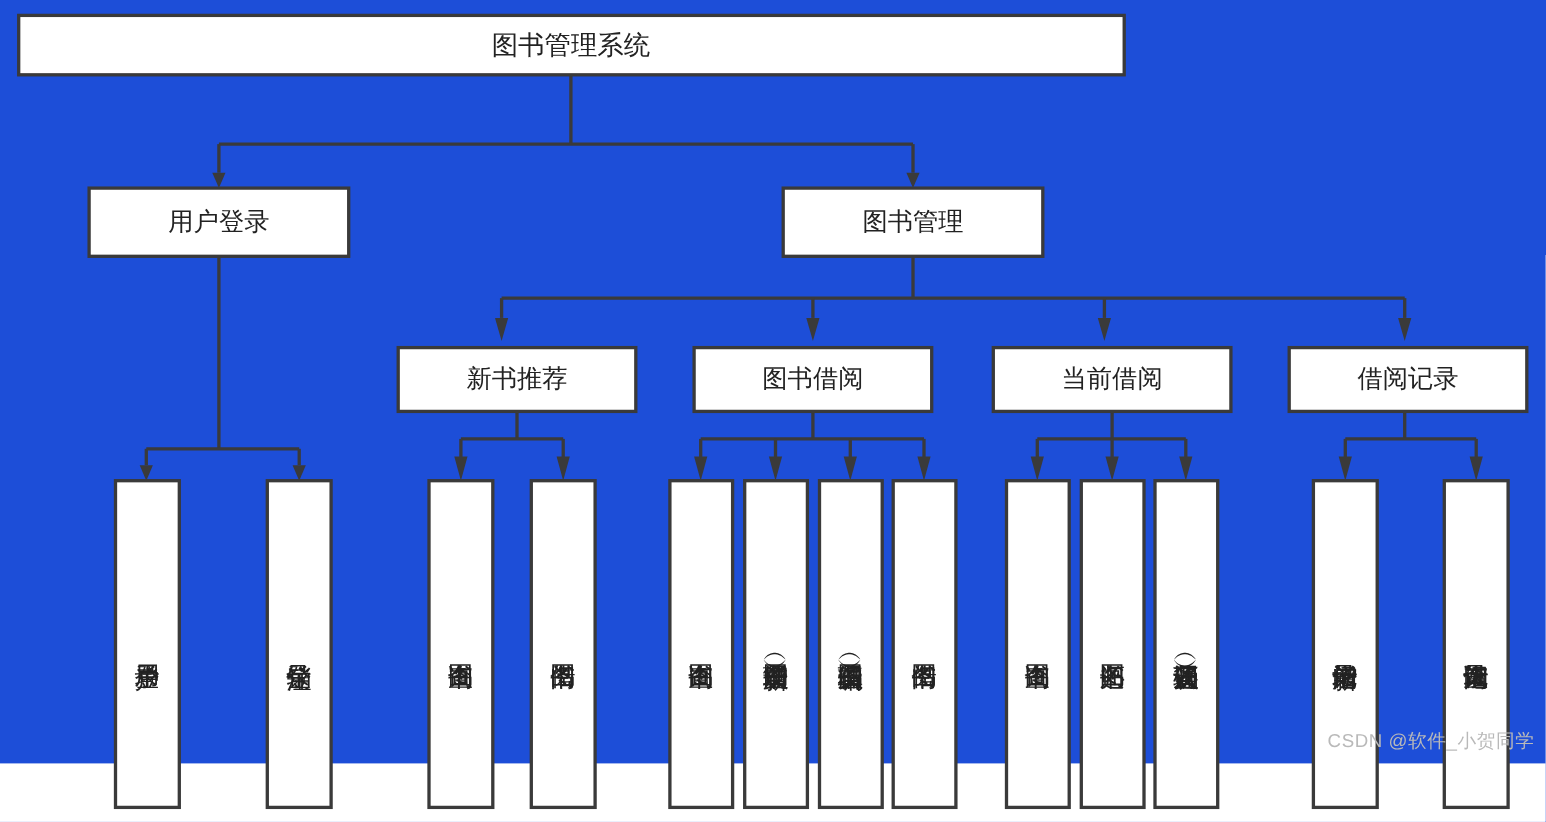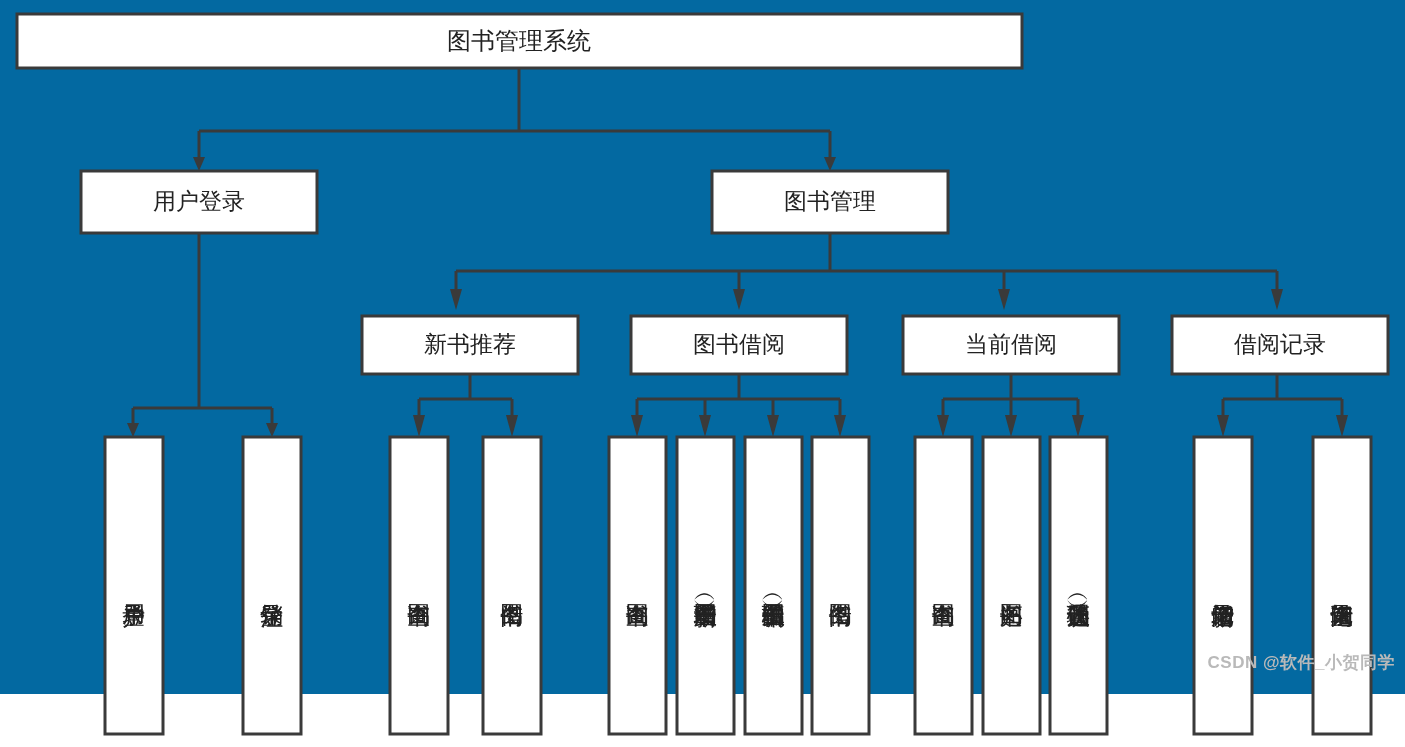--- a/index.html
+++ b/index.html
@@ -10,21 +10,21 @@
   body {
     width: 1405px;
     height: 747px;
     font-family: "Liberation Sans", "DejaVu Sans", sans-serif;
     overflow: hidden;
   }
   #diagram-root {
     position: relative;
     width: 1405px;
     height: 694px;
-    background: #0369a1;
+    background: #1d4ed8;
   }
   svg#diagram-svg {
     position: absolute;
     left: 0;
     top: 0;
     width: 1405px;
     height: 747px;
     display: block;
   }
   .node-box {
@@ -64,27 +64,26 @@
     writing-mode: vertical-rl;
     text-orientation: upright;
     display: flex;
     align-items: center;
     justify-content: center;
     pointer-events: none;
   }
   .watermark {
     position: absolute;
     right: 10px;
-    bottom: 20px;
+    bottom: 9px;
     font-family: "Liberation Sans", "DejaVu Sans", sans-serif;
     font-size: 17px;
     color: #b9b9b9;
     letter-spacing: 0.5px;
     white-space: nowrap;
-    font-weight: bold;
   }
 </style>
 </head>
 <body>
 
 <div id="diagram-root">
 
   <svg id="diagram-svg" viewBox="0 0 1405 747">
     <defs>
       <marker id="arrow" viewBox="0 0 12 14" refX="6" refY="13.5" markerWidth="12" markerHeight="14" orient="auto-start-reverse" markerUnits="userSpaceOnUse">

